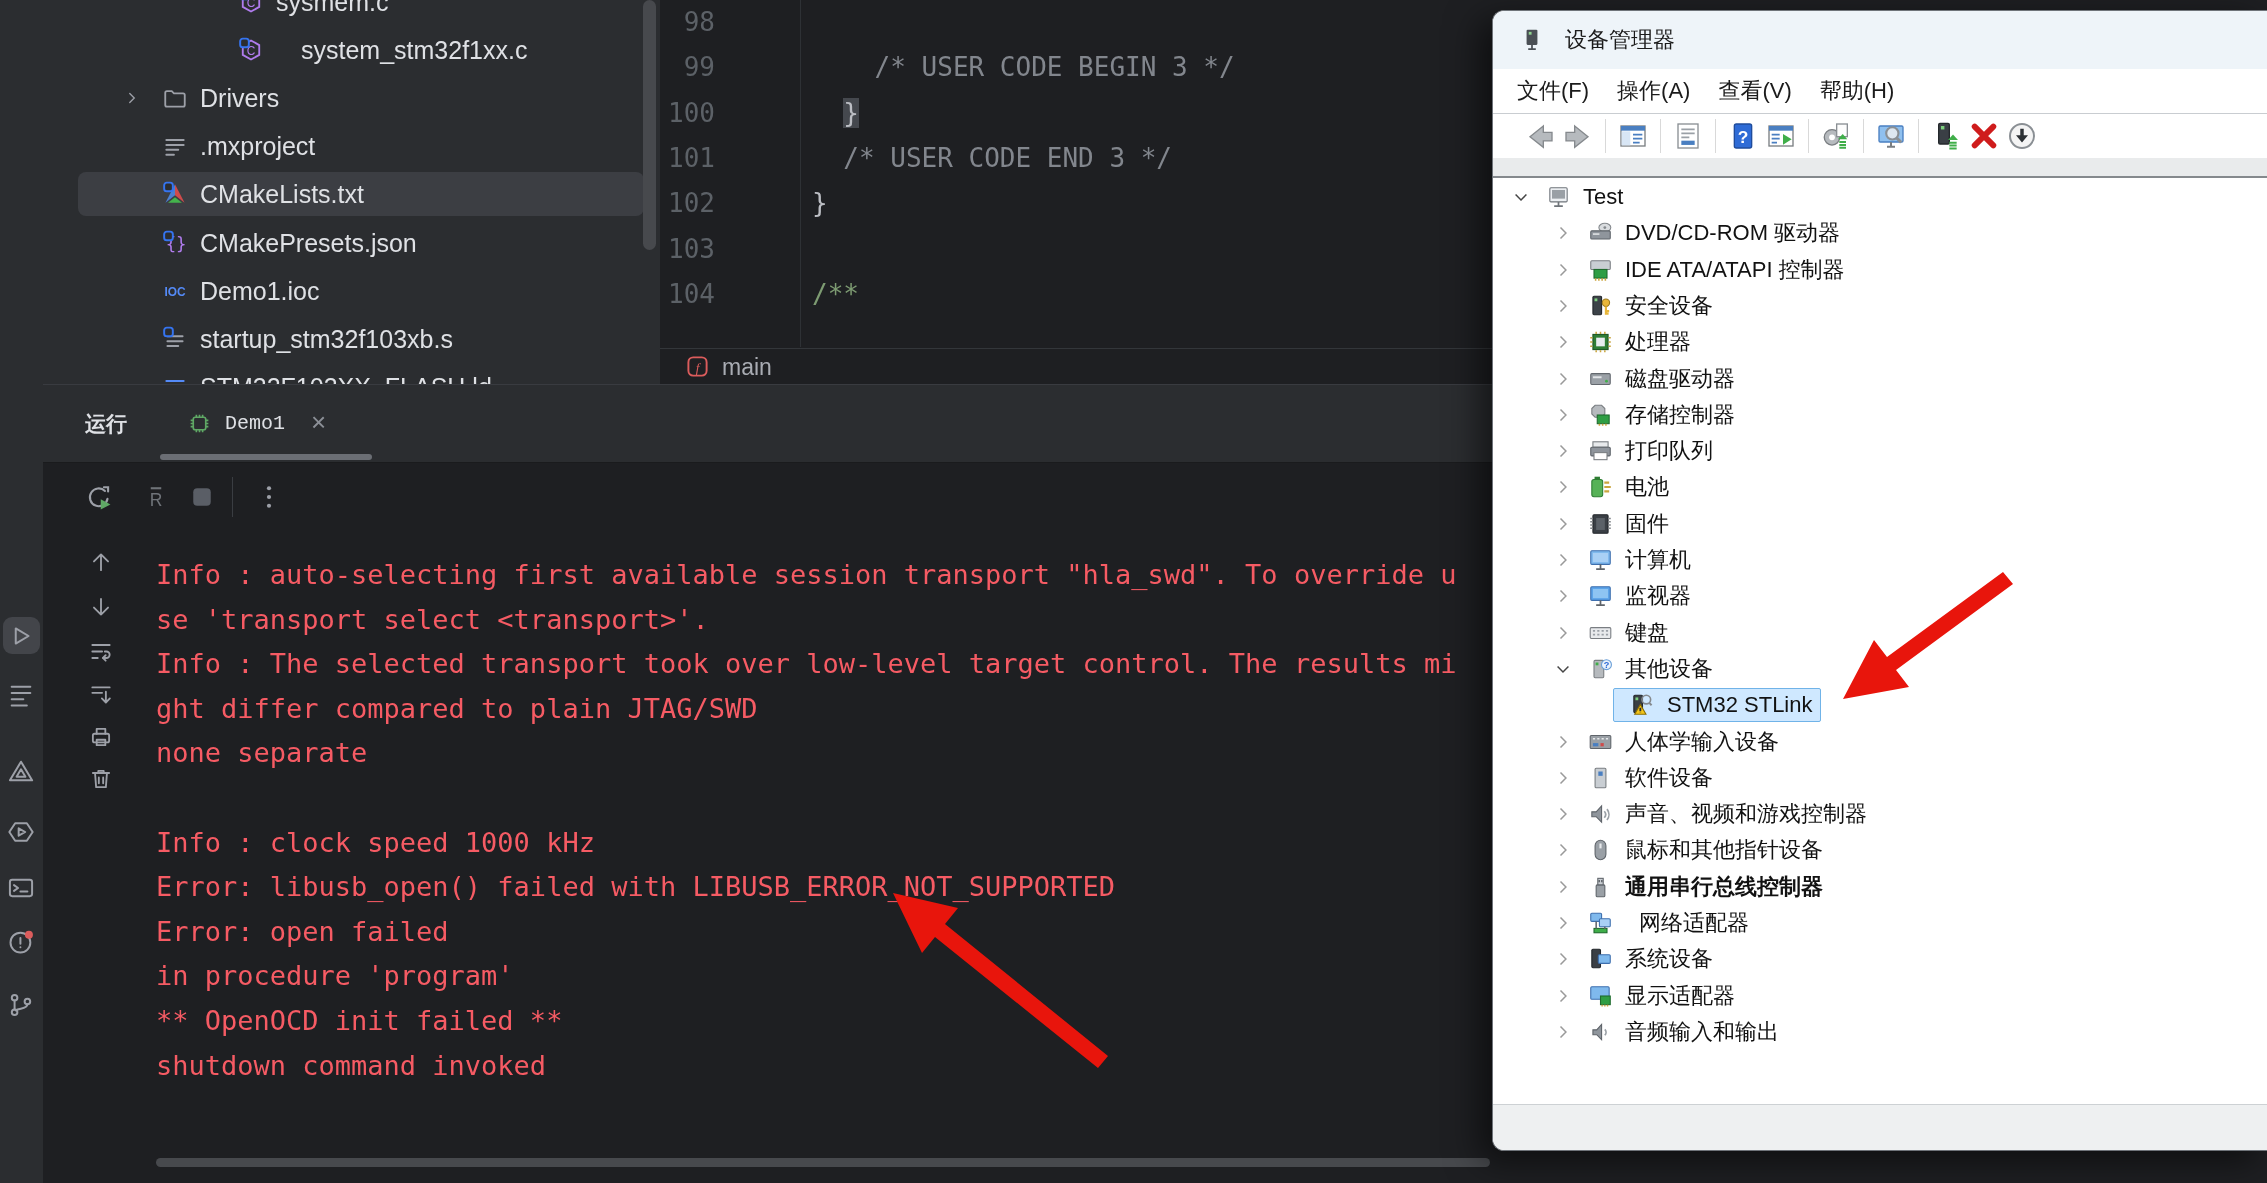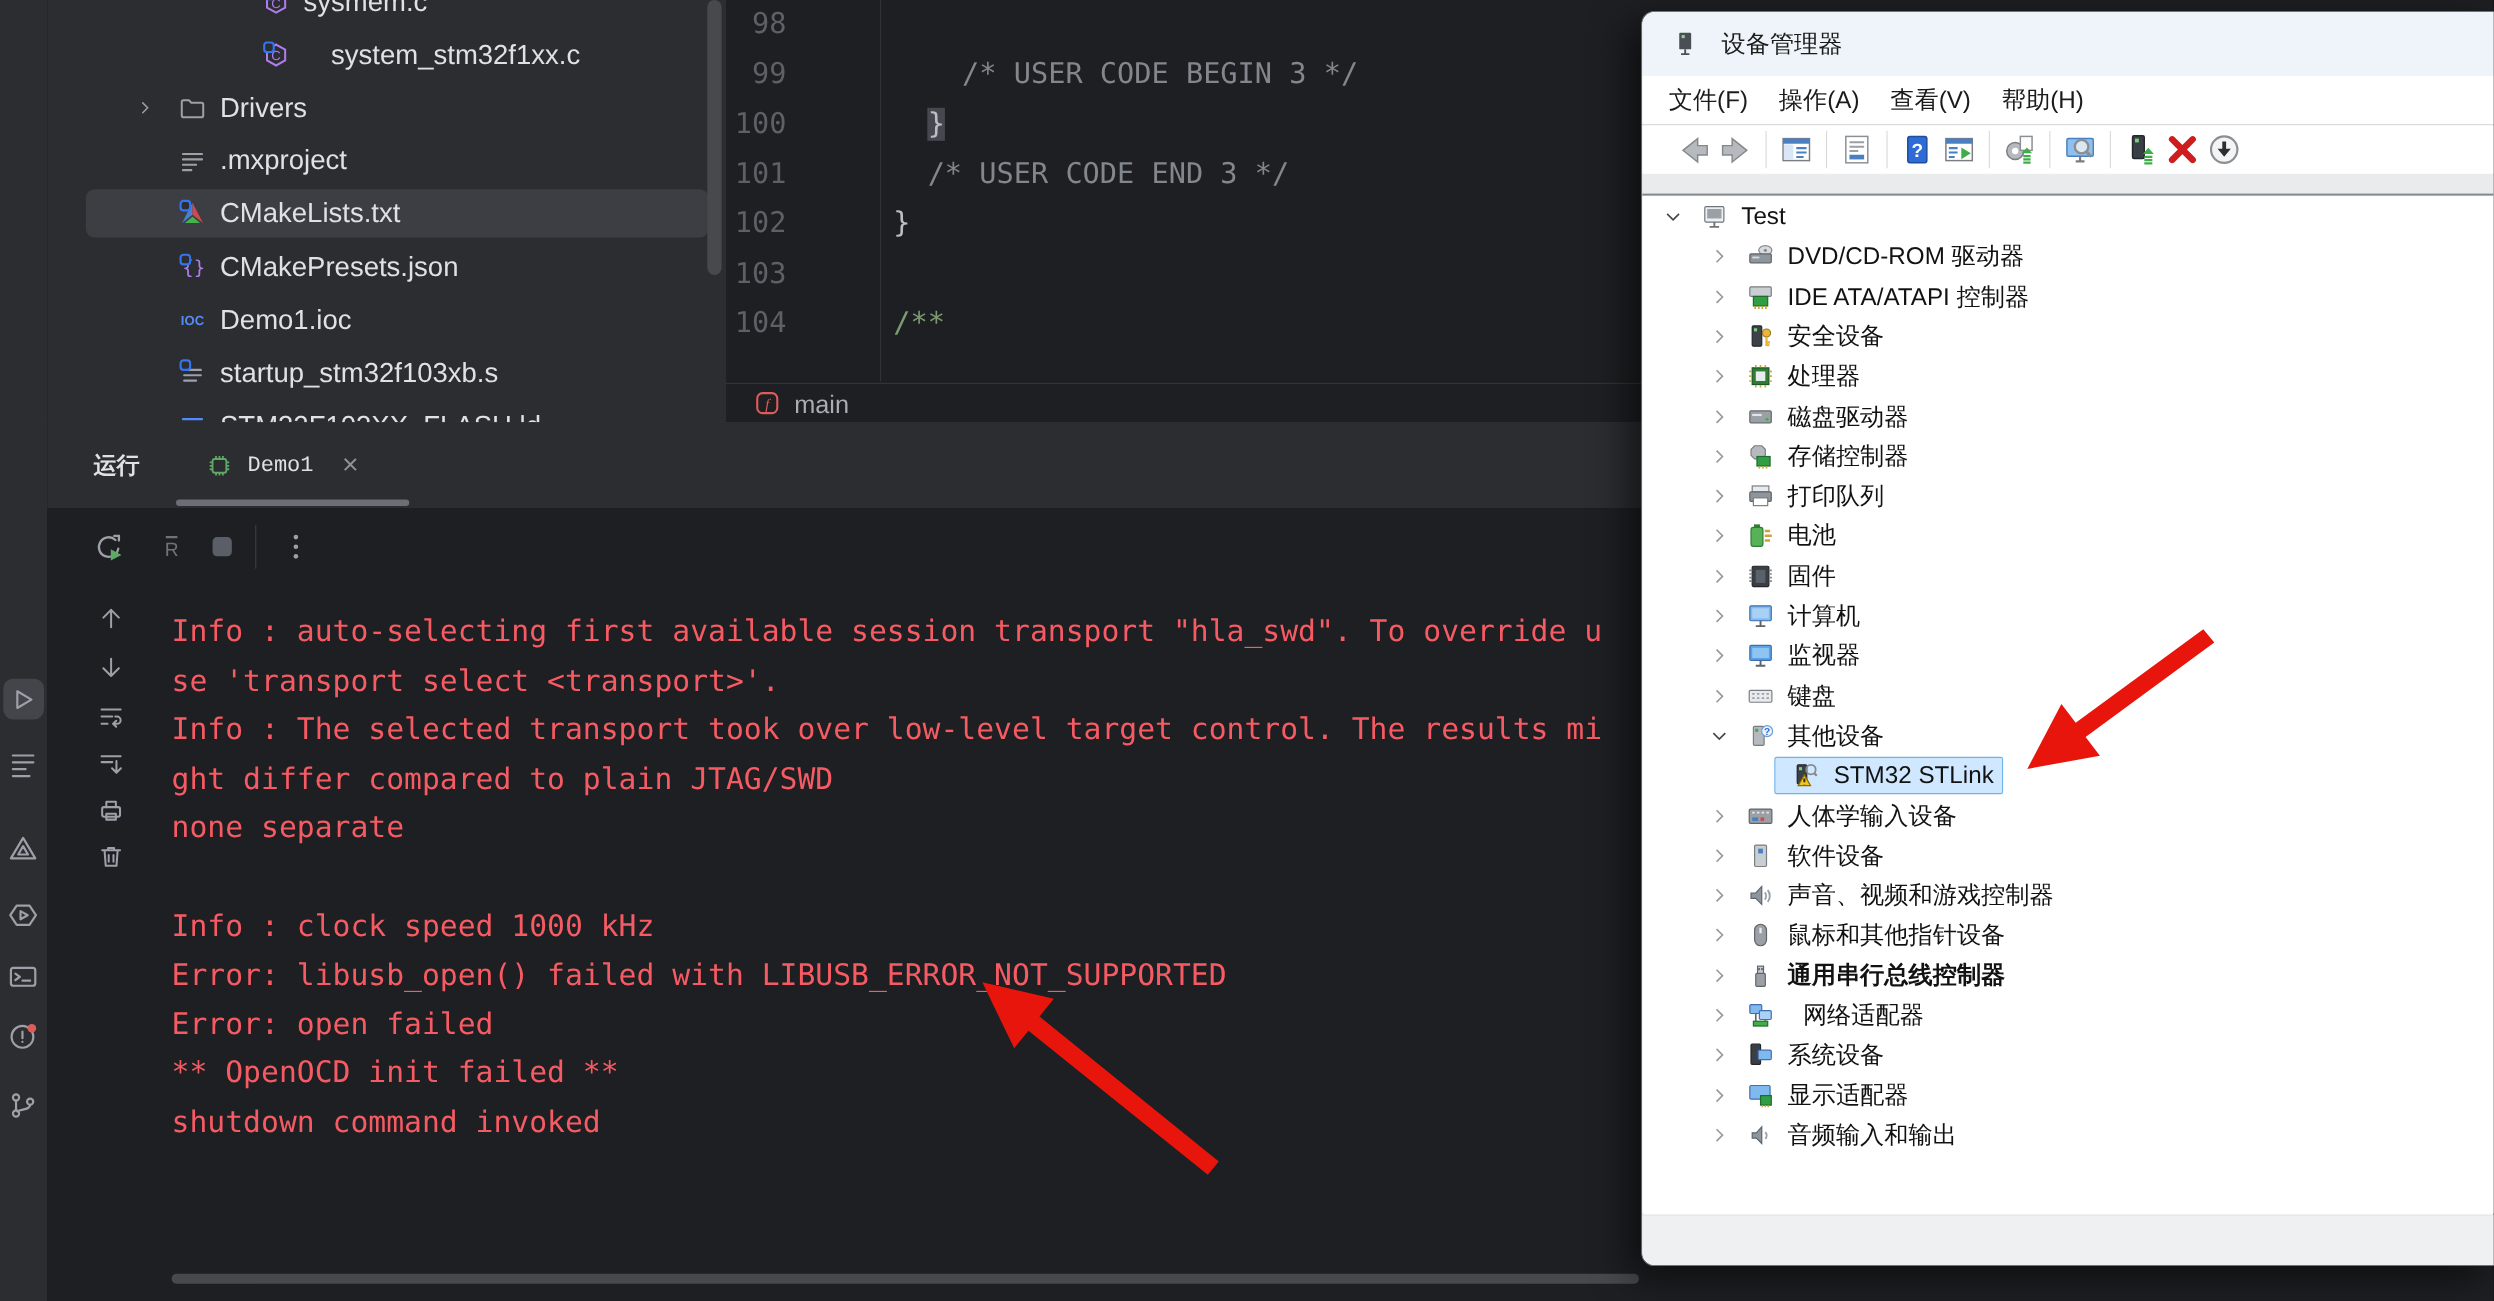--- a/index.html
+++ b/index.html
@@ -378,20 +378,21 @@
     <div class="console" id="consoleOut">
         <div class="console-line">Info : auto-selecting first available session transport "hla_swd". To override u</div>
         <div class="console-line">se 'transport select &lt;transport&gt;'.</div>
         <div class="console-line">Info : The selected transport took over low-level target control. The results mi</div>
         <div class="console-line">ght differ compared to plain JTAG/SWD</div>
         <div class="console-line">none separate</div>
         <div class="console-line"> </div>
         <div class="console-line">Info : clock speed 1000 kHz</div>
         <div class="console-line">Error: libusb_open() failed with LIBUSB_ERROR_NOT_SUPPORTED</div>
         <div class="console-line">Error: open failed</div>
+        <div class="console-line">in procedure 'program'</div>
         <div class="console-line">** OpenOCD init failed **</div>
         <div class="console-line">shutdown command invoked</div>
       </div>
     <div class="hscroll"></div>
   </div>
 
   <div class="dm-window">
     <div class="dm-titlebar">
       <span class="dm-title-ic ic" id="dmTitleIcon">
           <svg viewBox="0 0 24 24">

